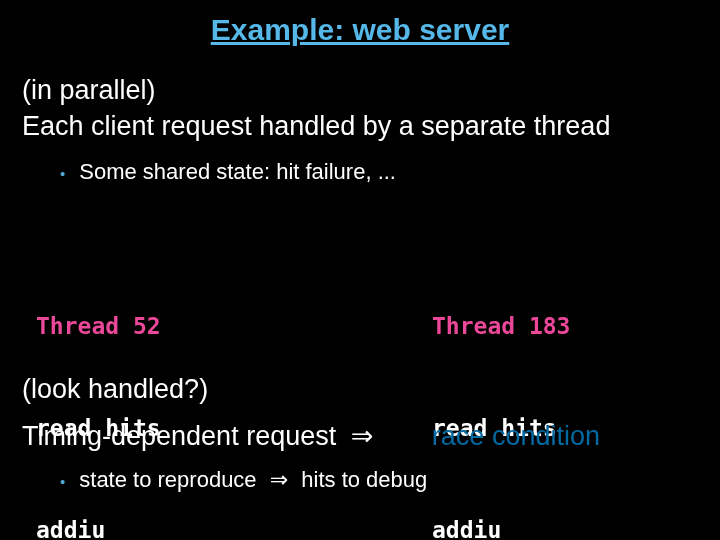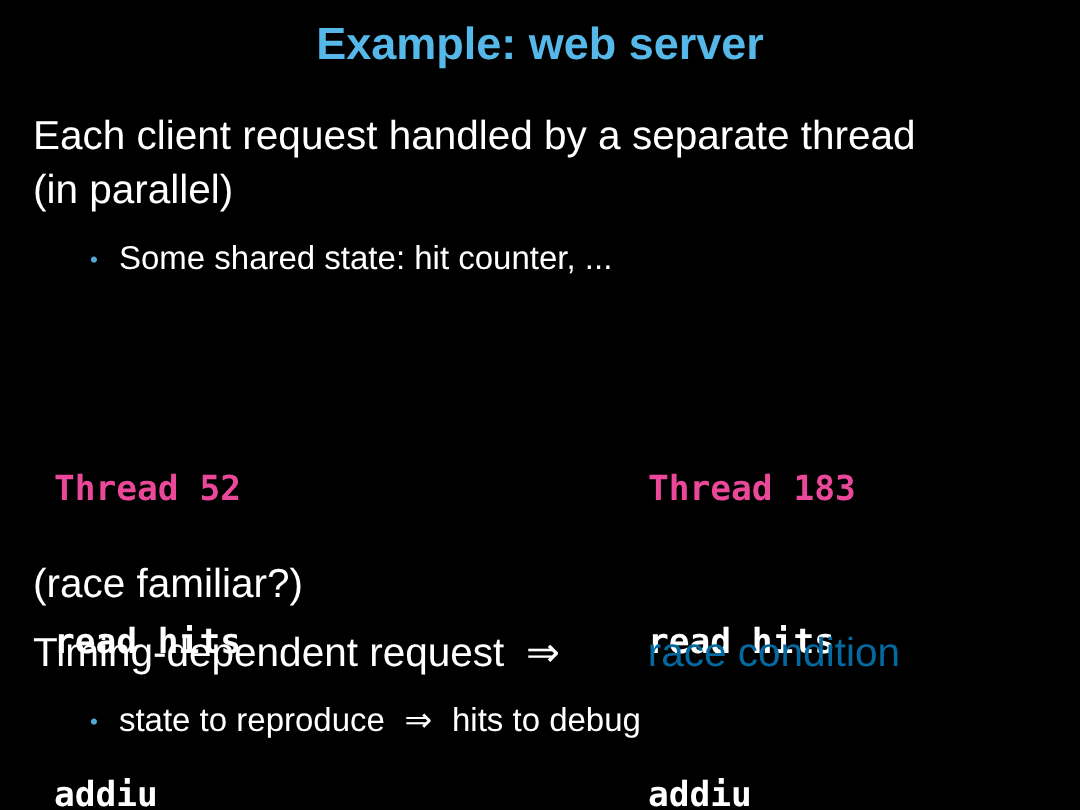--- a/index.html
+++ b/index.html
@@ -19,20 +19,21 @@
   .title {
     position: absolute;
     top: 13px;
     left: 0;
     width: 720px;
     margin: 0;
     text-align: center;
     font-size: 30px;
     font-weight: bold;
     color: #55b8e8;
+    text-decoration: underline;
   }
   .intro {
     position: absolute;
     left: 22px;
     top: 72px;
     font-size: 27px;
     line-height: 36px;
     color: #ffffff;
   }
   .bullet-row {
@@ -85,44 +86,44 @@
   .highlight { color: #0369a1; margin-left: 44px; }
 </style>
 </head>
 <body>
 
 <div class="slide">
 
   <h1 class="title">Example: web server</h1>
 
   <div class="intro">
+    <div>(in parallel)</div>
     <div>Each client request handled by a separate thread</div>
-    <div>(in parallel)</div>
   </div>
 
   <div class="bullet-row shared-state">
     <span class="bullet-dot">•</span>
-    <span>Some shared state: hit counter, ...</span>
+    <span>Some shared state: hit failure, ...</span>
   </div>
 
   <div class="code-block left">
     <div class="code-header">Thread 52</div>
     <div class="code-line">read hits</div>
     <div class="code-line">addiu</div>
     
   </div>
 
   <div class="code-block right">
     <div class="code-header">Thread 183</div>
     <div class="code-line">read hits</div>
     <div class="code-line">addiu</div>
     
   </div>
 
-  <div class="note">(race familiar?)</div>
+  <div class="note">(look handled?)</div>
 
   <div class="conclusion">
     <span>Timing-dependent request</span>
     <span class="arrow">⇒</span>
     <span class="highlight">race condition</span>
   </div>
 
   <div class="bullet-row debug">
     <span class="bullet-dot">•</span>
     <span>

